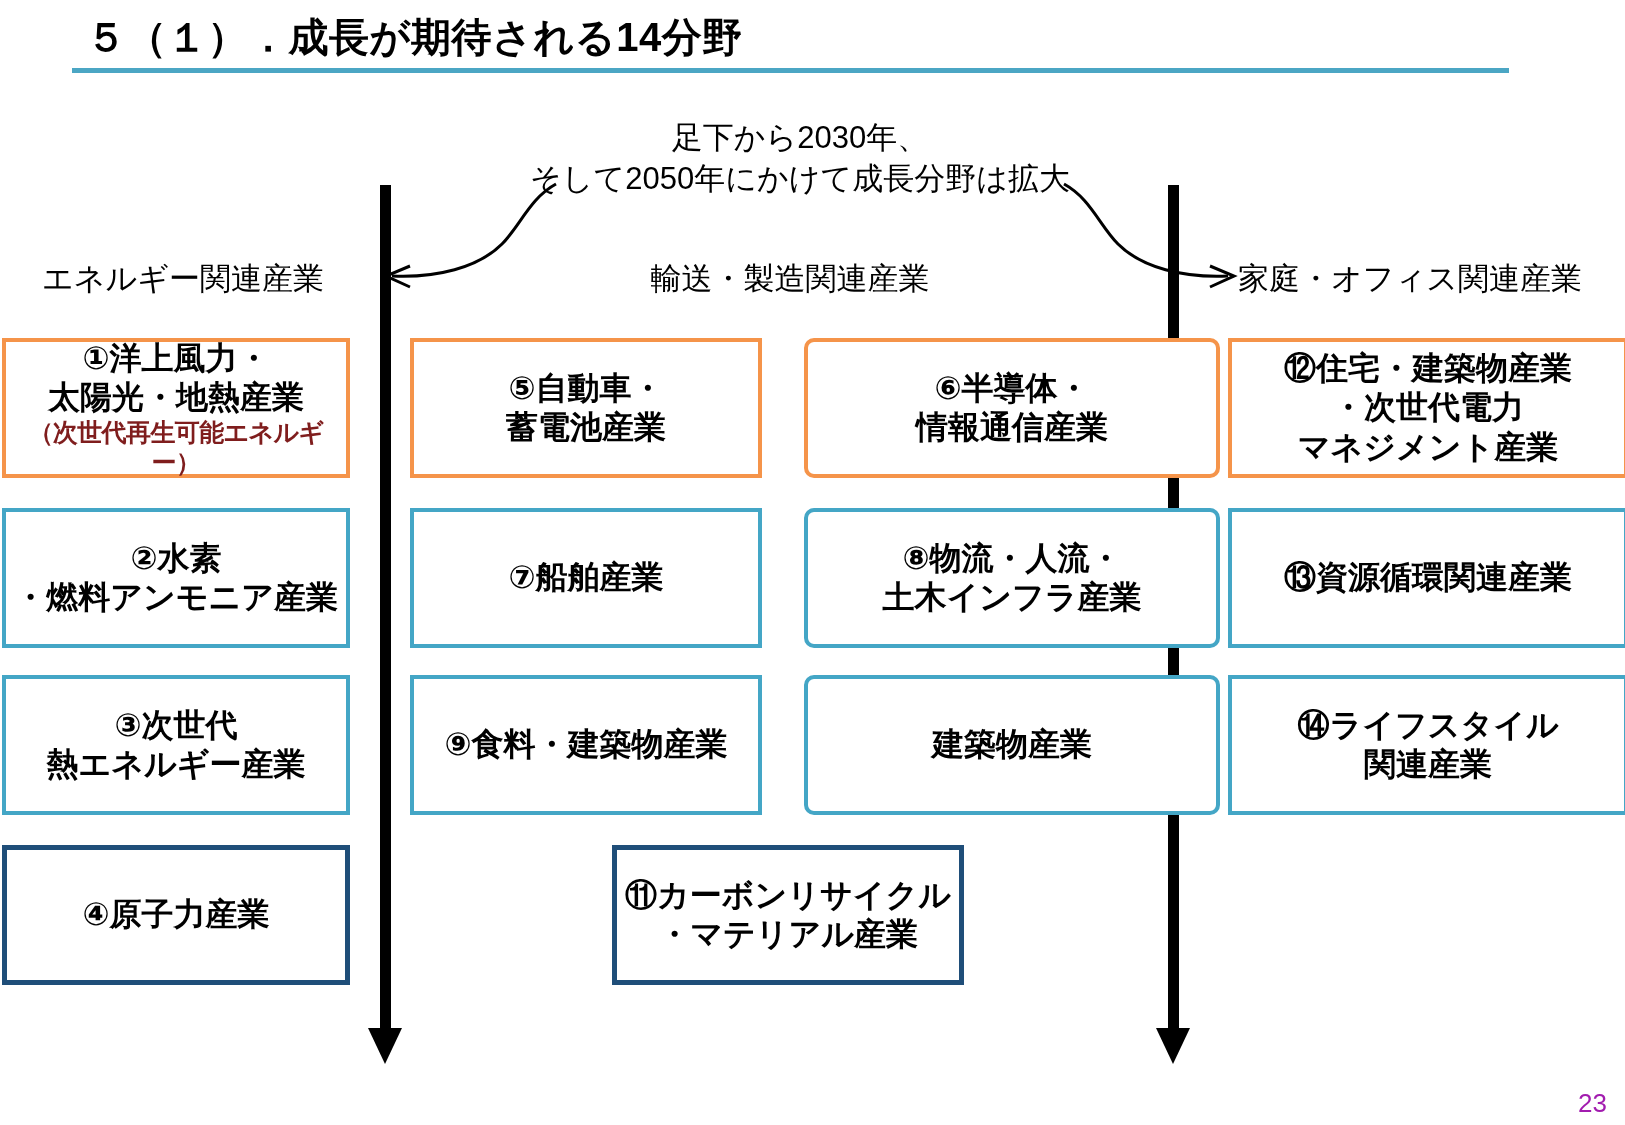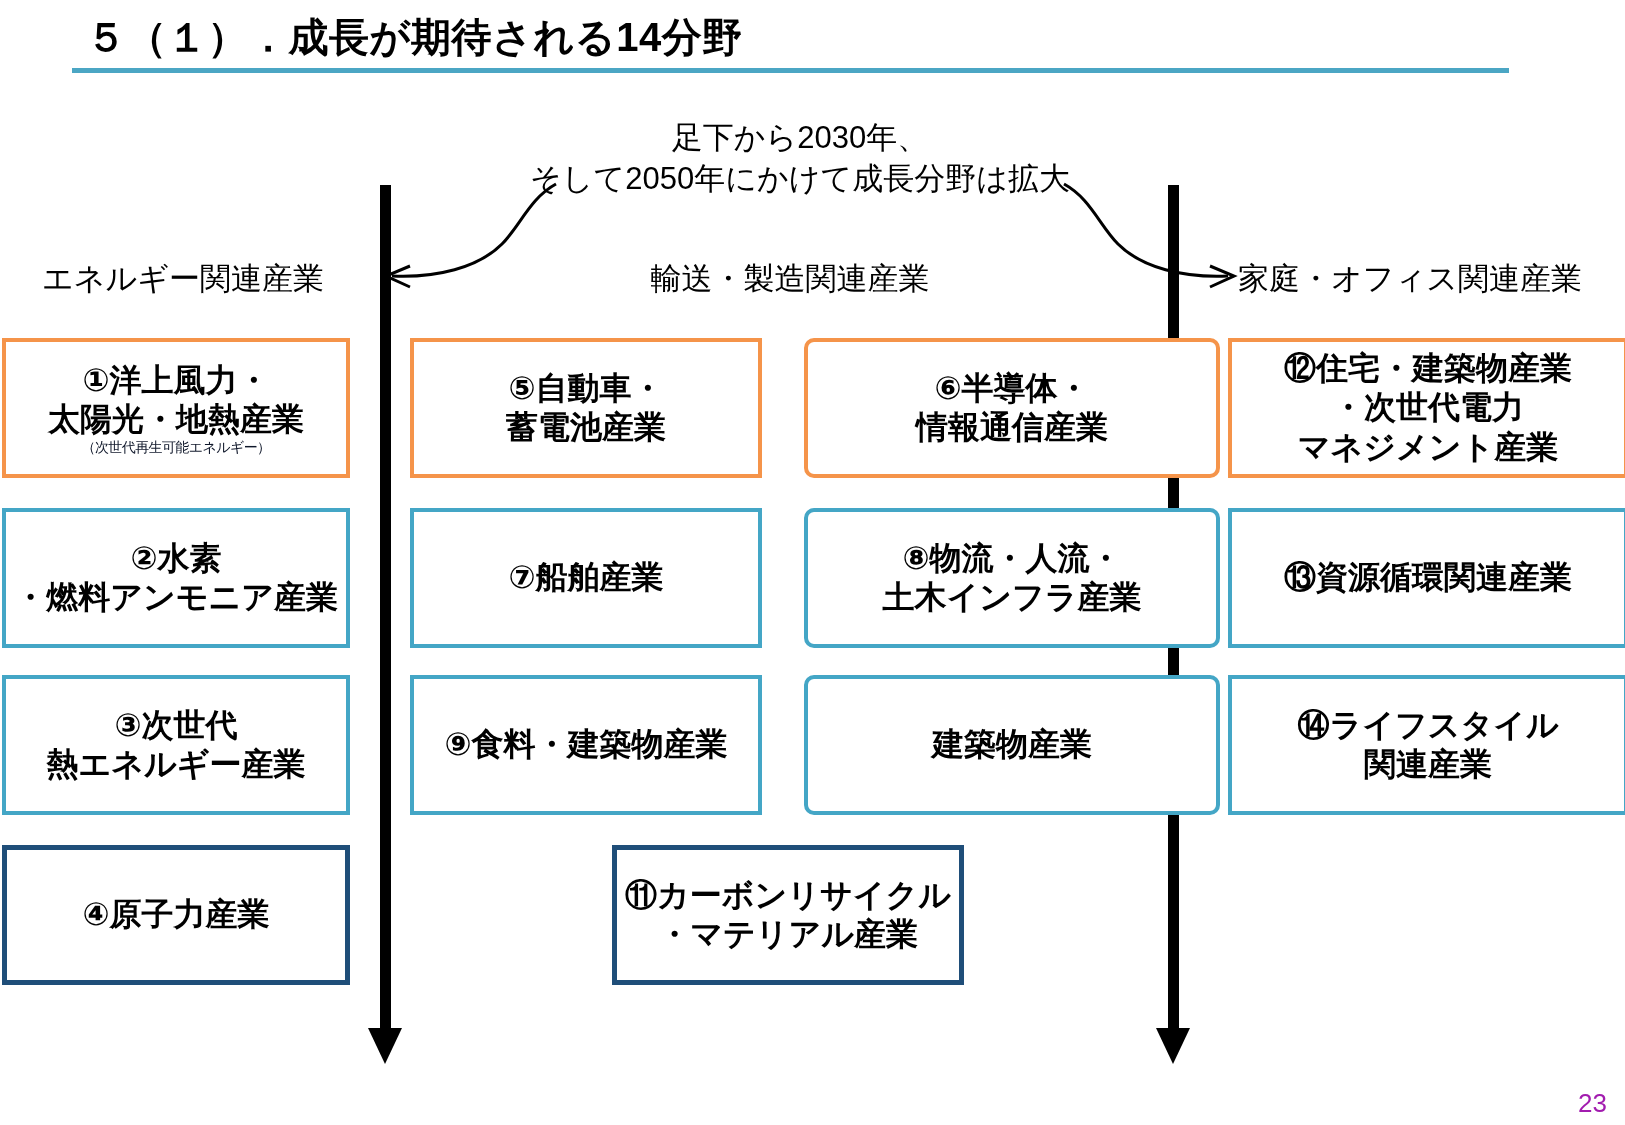--- a/index.html
+++ b/index.html
@@ -106,25 +106,25 @@
   }
   .box .box-text {
     font-size: 32px;
     font-weight: bold;
     line-height: 1.22;
     color: #000000;
     white-space: pre-line;
   }
   .box .box-sub {
     display: block;
-    font-size: 14px;
-    font-weight: normal;
+    font-size: 25px;
+    font-weight: bold;
     line-height: 1.2;
     letter-spacing: -0.6px;
-    color: #0f172a;
+    color: #7f1d1d;
   }
 
   .b-orange { border: 4px solid #F5944A; }
   .b-teal   { border: 4px solid #44A6C6; }
   .b-navy   { border: 5px solid #1F4E79; }
 
   
   .col1 { left: 2px;    width: 348px; }
   .col2 { left: 410px;  width: 352px; }
   .col3 { left: 804px;  width: 416px; border-radius: 10px; }

